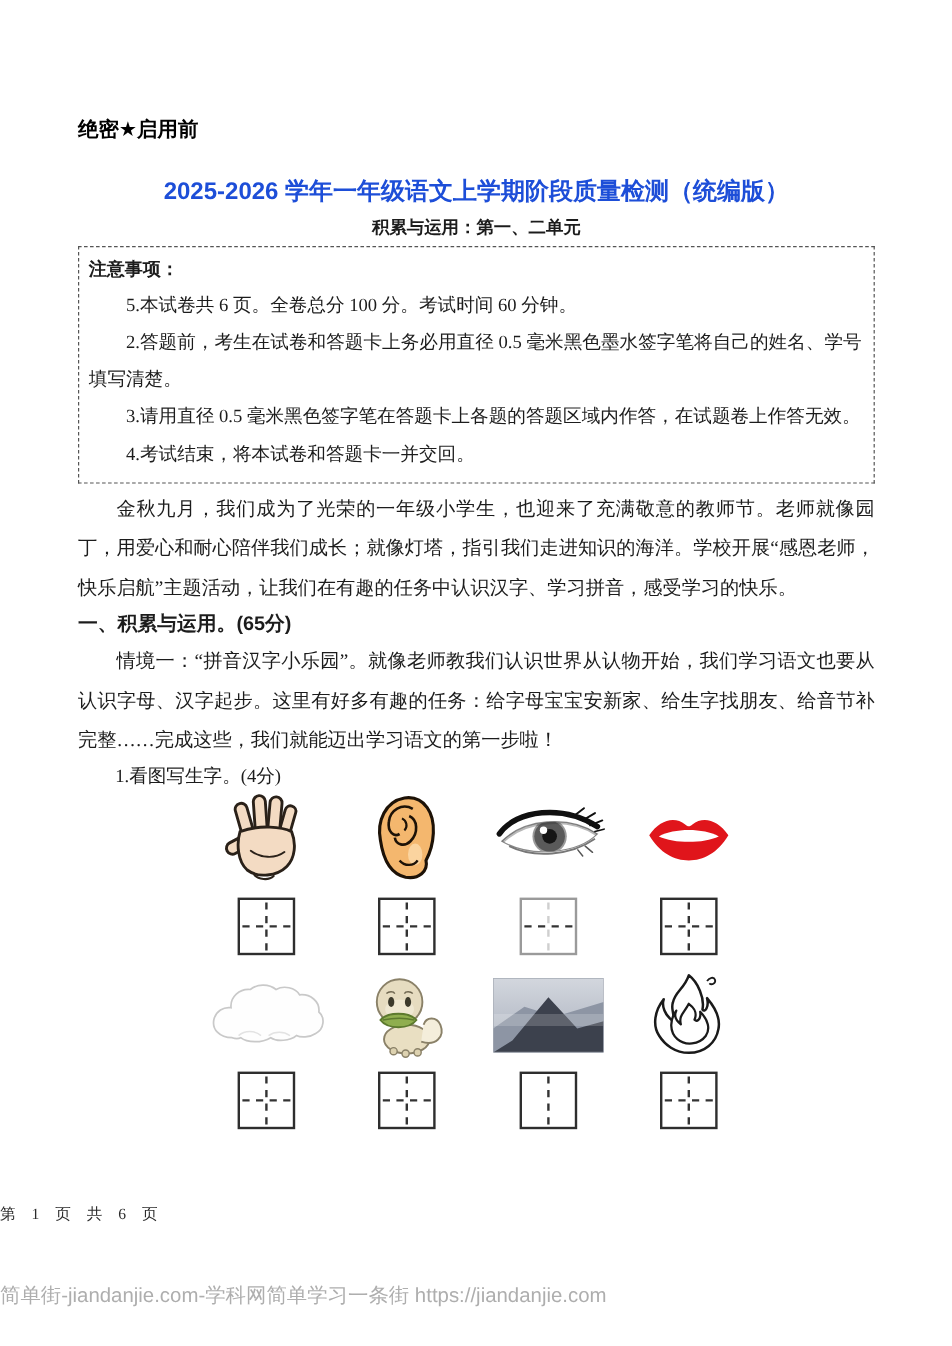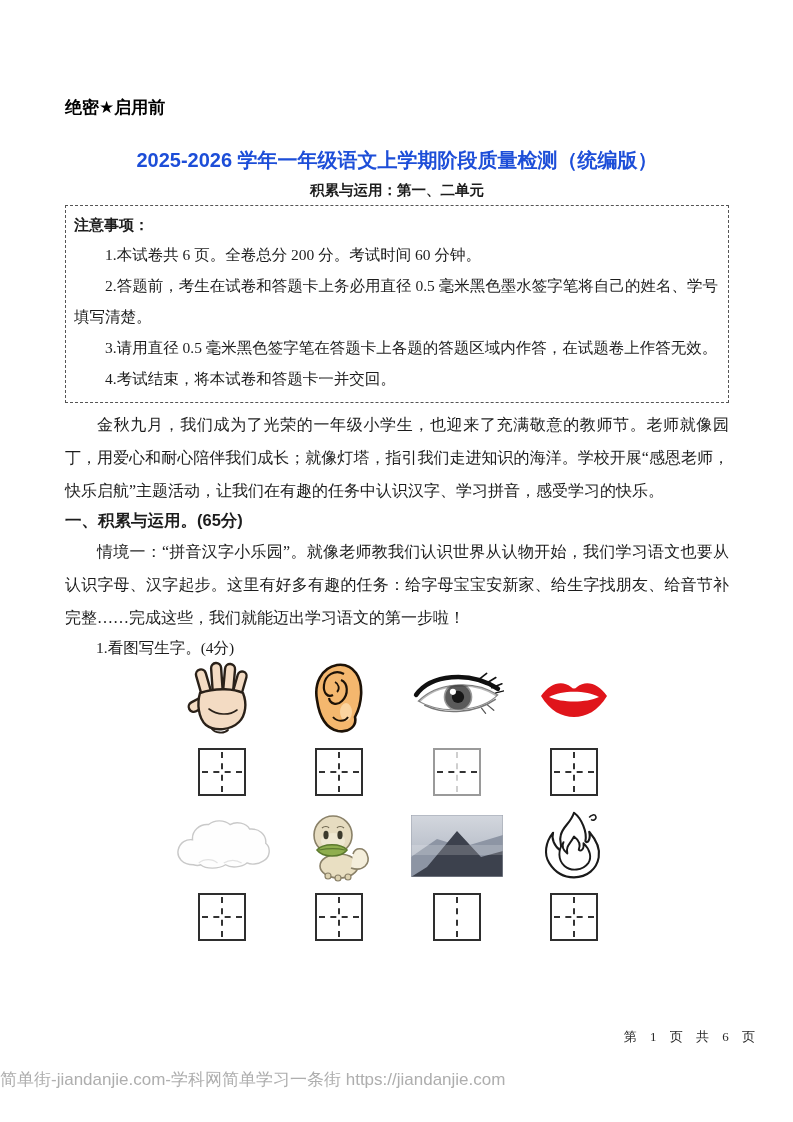--- a/index.html
+++ b/index.html
@@ -26,39 +26,39 @@
   .row .cell{width:100px;display:flex;align-items:center;justify-content:center;}
   .figs1{margin-top:0;height:80px;}
   .figs2{margin-top:13px;height:74px;}
   .grids{margin-top:10px;height:48px;}
   .tian{position:relative;width:44px;height:44px;border:2px solid #2e2e2e;background:#fff;box-sizing:content-box;}
   .tian::before{content:"";position:absolute;left:2px;right:2px;top:50%;margin-top:-1px;border-top:2px dashed #333;}
   .tian::after{content:"";position:absolute;top:2px;bottom:2px;left:50%;margin-left:-1px;border-left:2px dashed #333;}
   .tian--light{border-color:#9a9a9a;}
   .tian--light::after{border-color:#cfcfcf;}
   .tian--vonly::before{display:none;}
-  .page-num{position:absolute;top:1028px;left:0;width:100%;text-align:right;
+  .page-num{position:absolute;top:1003px;left:0;width:100%;text-align:left;
         font-size:13px;letter-spacing:5px;color:#2b2b2b;}
   .watermark{position:absolute;top:1068px;left:0;width:100%;
         font-family:"Liberation Sans","DejaVu Sans",sans-serif;font-size:17px;color:#aeaeae;}
   svg{display:block;}
 </style>
 </head>
 <body>
 
 <div class="page">
   <div class="content">
 
     <div class="classification">绝密★启用前</div>
     <div class="title">2025-2026 学年一年级语文上学期阶段质量检测（统编版）</div>
     <div class="scope">积累与运用：第一、二单元</div>
 
     <div class="notice">
       <div class="notice-heading">注意事项：</div>
-      <p>1.本试卷共 6 页。全卷总分 200 分。考试时间 60 分钟。</p>
+      <p>5.本试卷共 6 页。全卷总分 100 分。考试时间 60 分钟。</p>
       <p>2.答题前，考生在试卷和答题卡上务必用直径 0.5 毫米黑色墨水签字笔将自己的姓名、学号填写清楚。</p>
       <p>3.请用直径 0.5 毫米黑色签字笔在答题卡上各题的答题区域内作答，在试题卷上作答无效。</p>
       <p>4.考试结束，将本试卷和答题卡一并交回。</p>
     </div>
 
     <div class="para">金秋九月，我们成为了光荣的一年级小学生，也迎来了充满敬意的教师节。老师就像园丁，用爱心和耐心陪伴我们成长；就像灯塔，指引我们走进知识的海洋。学校开展“感恩老师，快乐启航”主题活动，让我们在有趣的任务中认识汉字、学习拼音，感受学习的快乐。</div>
 
     <div class="sec-heading">一、积累与运用。(65分)</div>
 
     <div class="para scenario">情境一：“拼音汉字小乐园”。就像老师教我们认识世界从认物开始，我们学习语文也要从认识字母、汉字起步。这里有好多有趣的任务：给字母宝宝安新家、给生字找朋友、给音节补完整……完成这些，我们就能迈出学习语文的第一步啦！</div>

